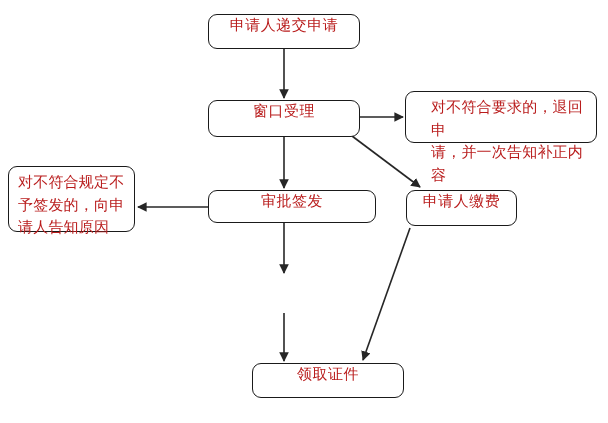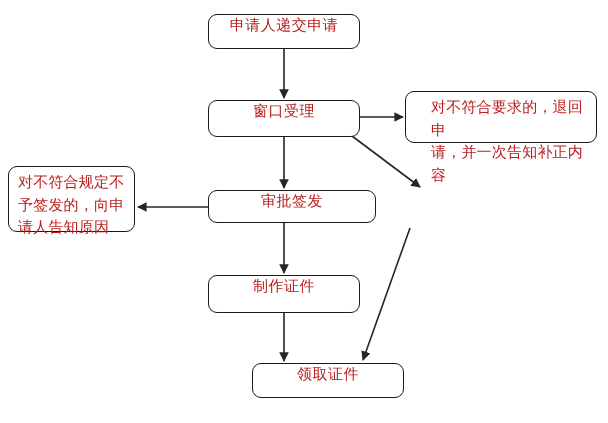--- a/index.html
+++ b/index.html
@@ -101,28 +101,28 @@
 
   <div class="node multiline" style="left:405px; top:91px; width:192px; height:52px;padding-left:25px;">
     <span class="node-label">对不符合要求的，退回申
 请，并一次告知补正内容</span>
   </div>
 
   <div class="node" style="left:208px; top:190px; width:168px; height:33px;">
     <span class="node-label">审批签发</span>
   </div>
 
+  <div class="node" style="left:406px; top:190px; width:111px; height:36px;">
+    <span class="node-label">申请人缴费</span>
+  </div>
 
   <div class="node multiline" style="left:8px; top:166px; width:127px; height:66px;">
     <span class="node-label">对不符合规定不
 予签发的，向申
 请人告知原因</span>
   </div>
 
-  <div class="node" style="left:208px; top:275px; width:152px; height:38px;">
-    <span class="node-label">制作证件</span>
-  </div>
 
   <div class="node" style="left:208px; top:363px; width:152px; height:35px;margin-left:44px;">
     <span class="node-label">领取证件</span>
   </div>
 
 </div>
 
 </body></html>

